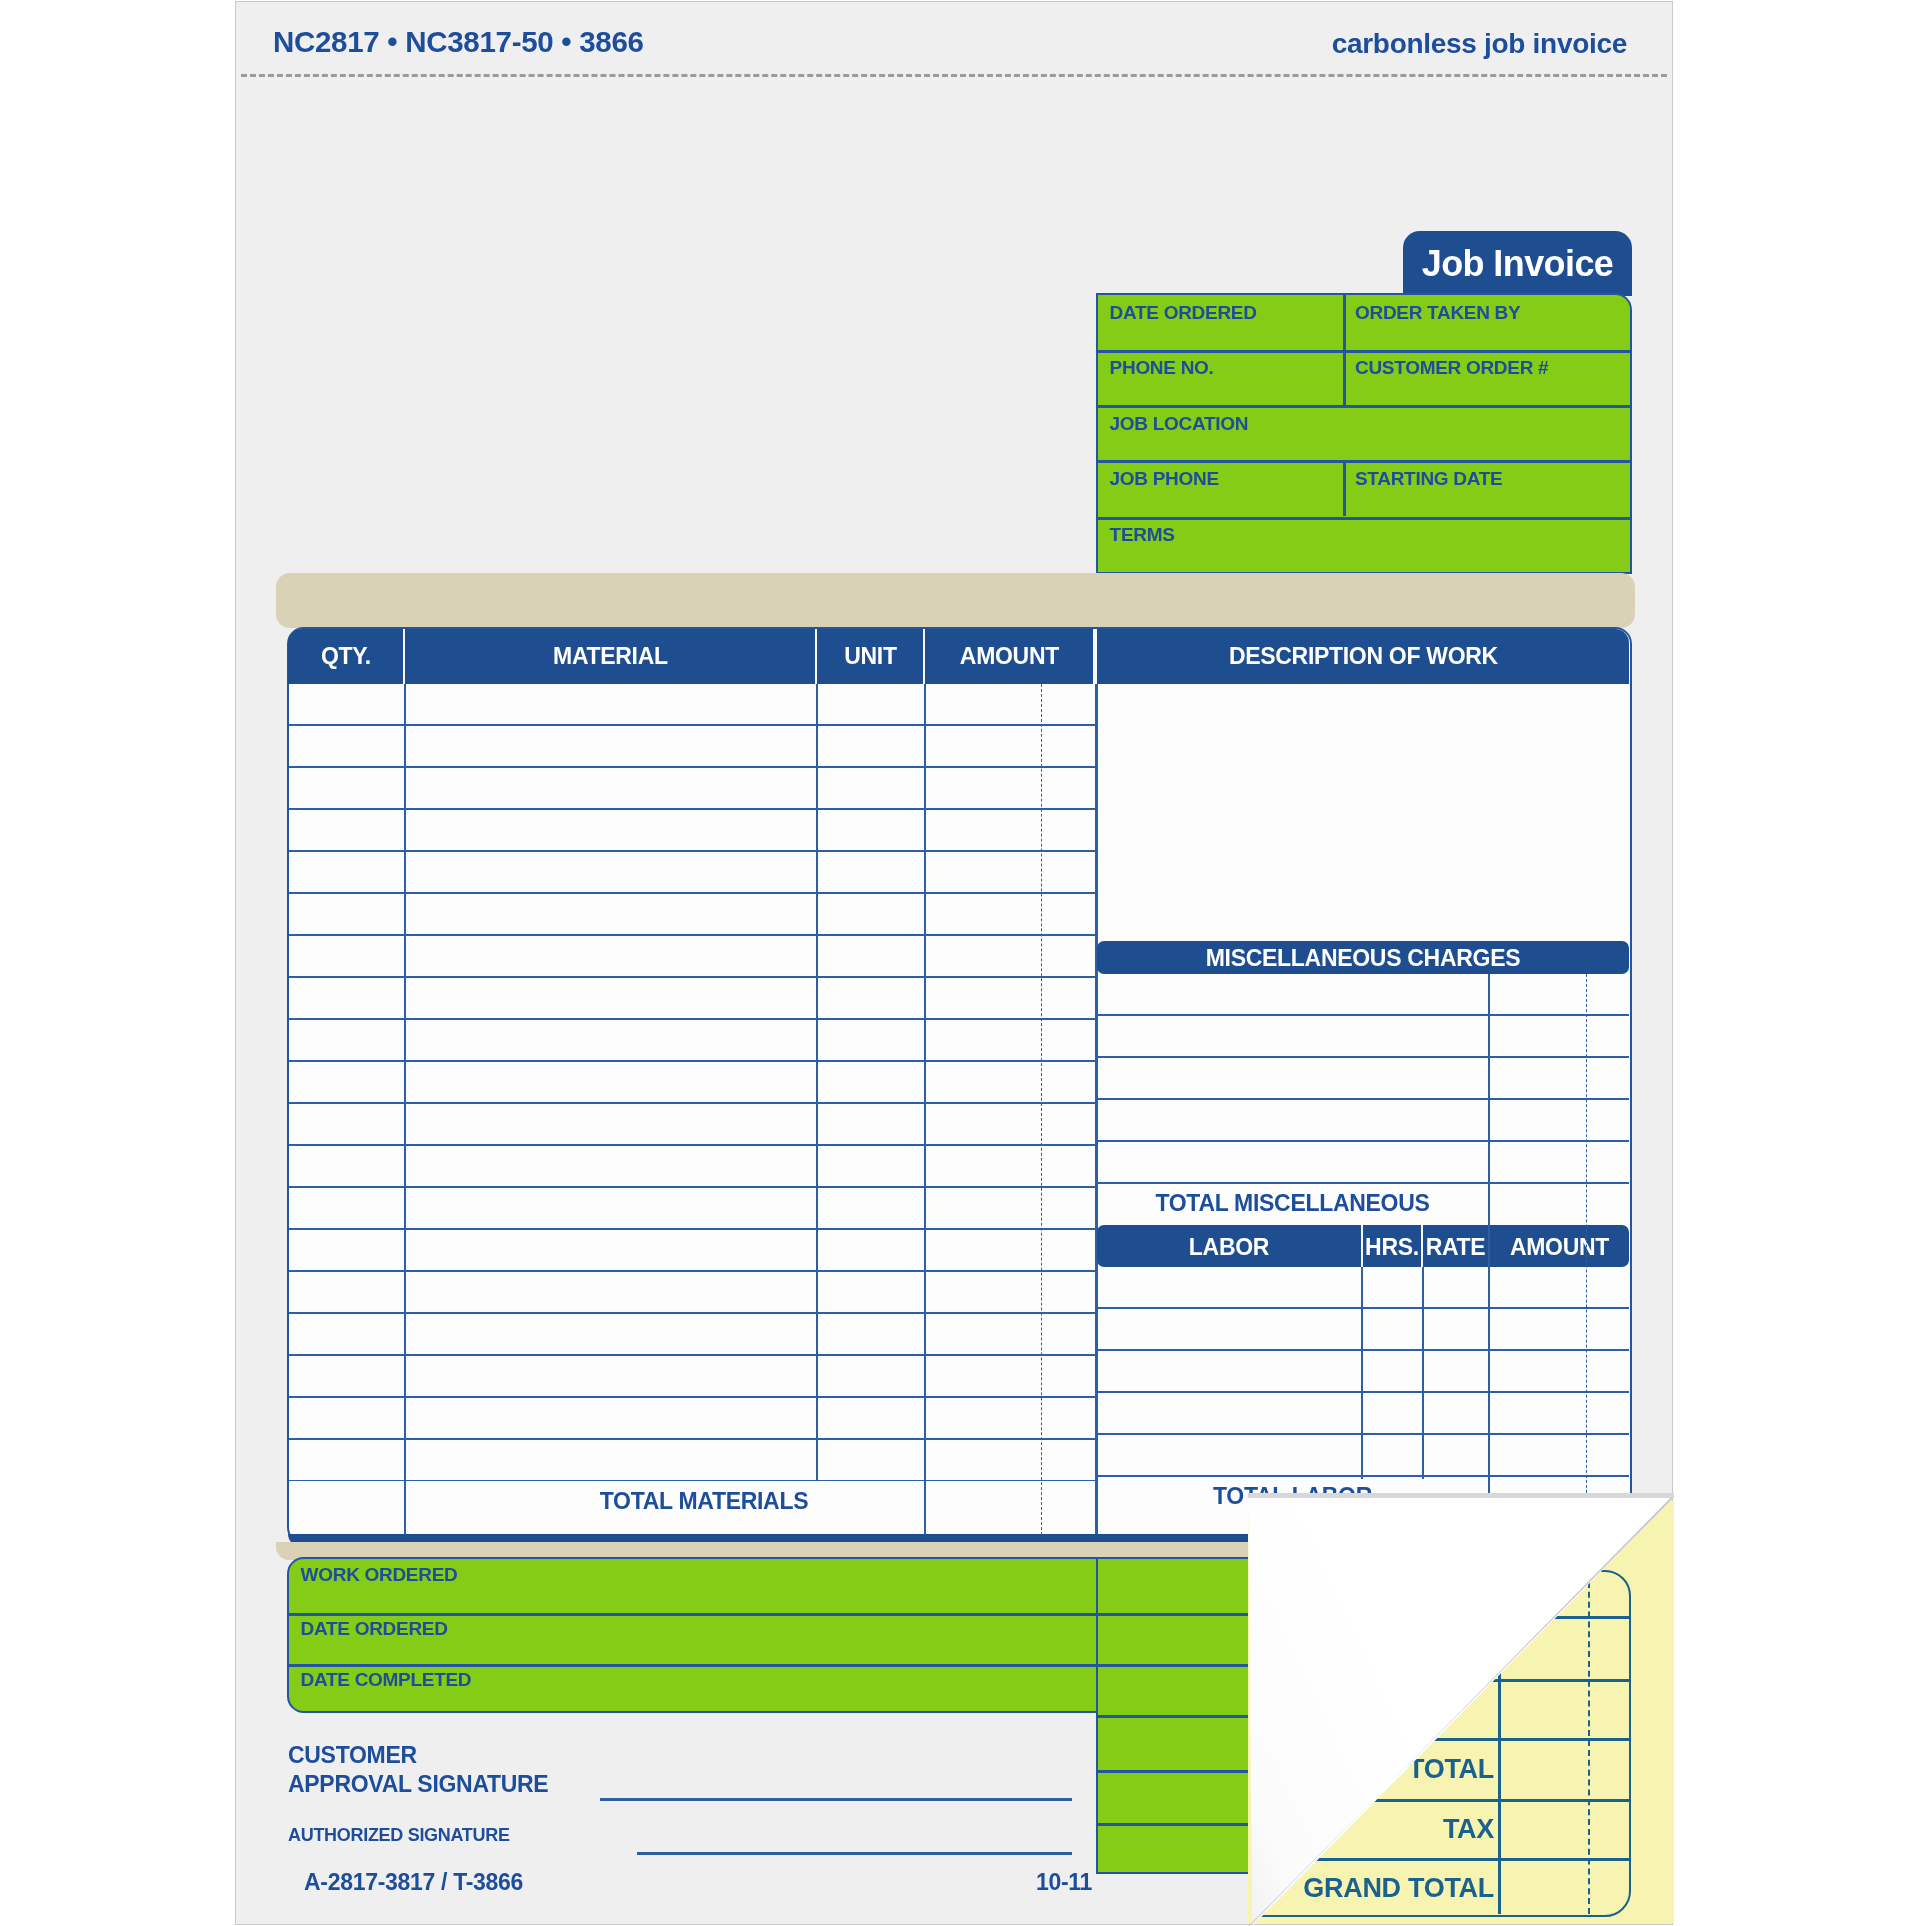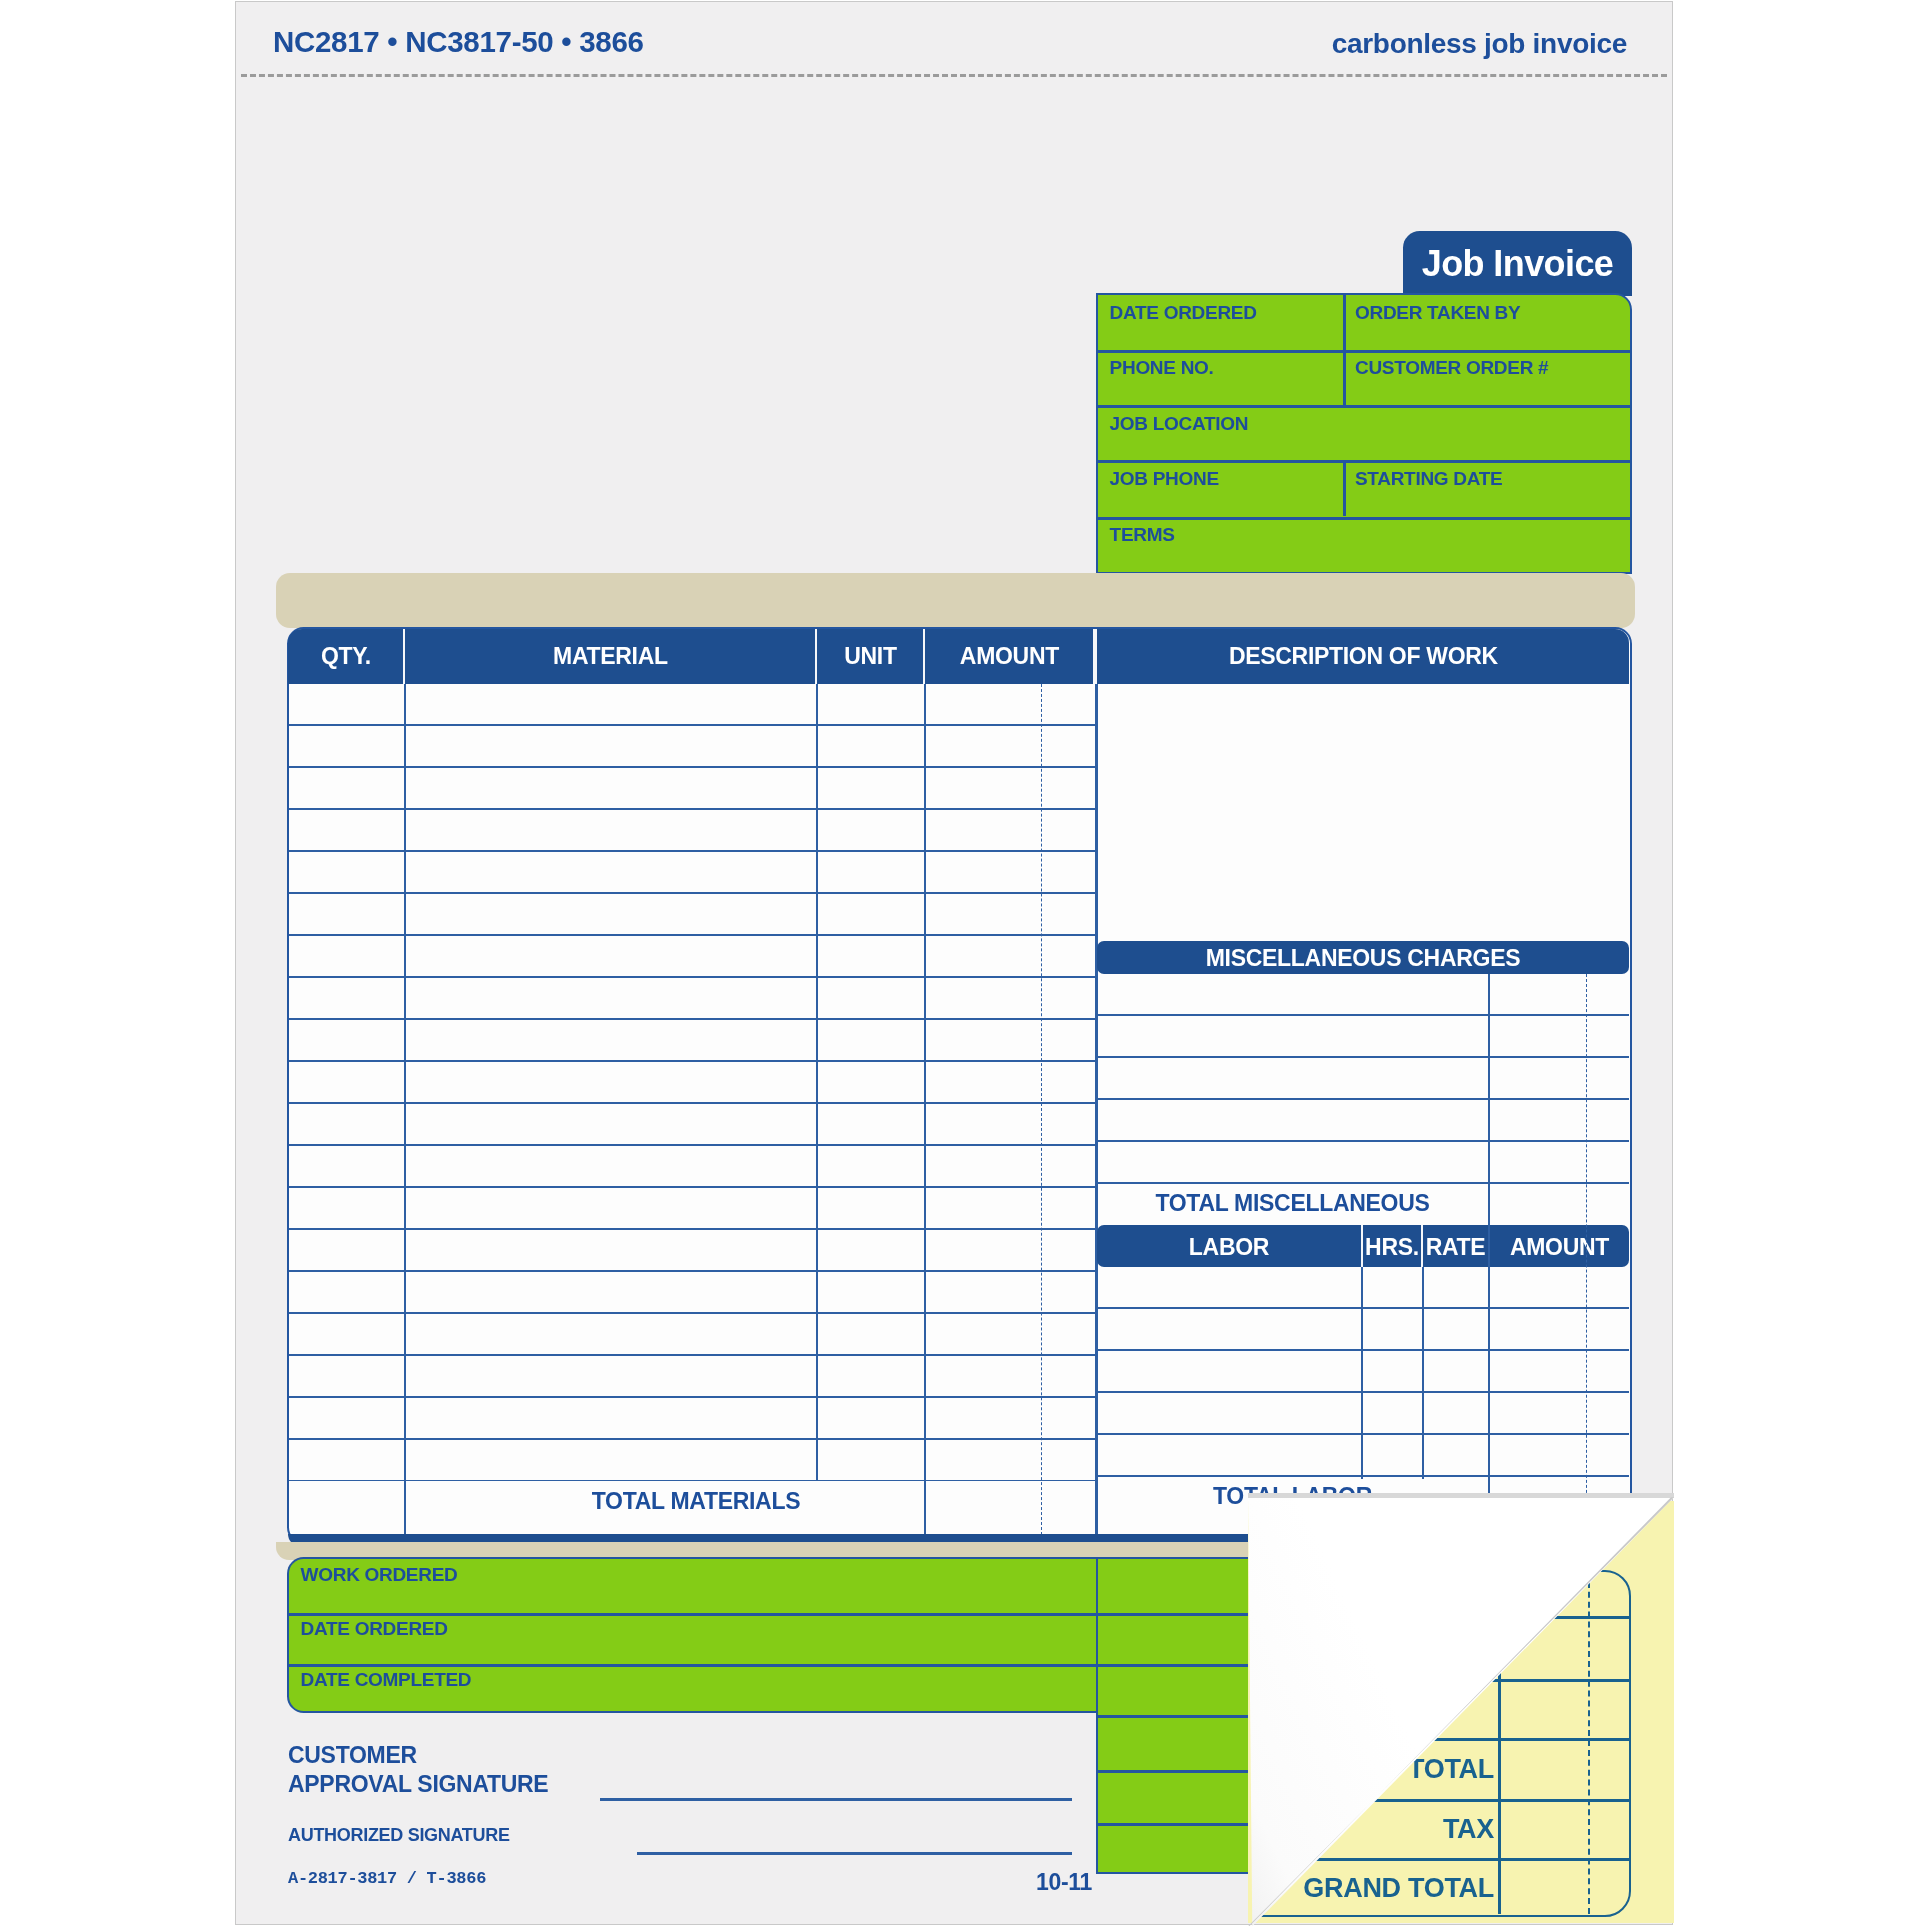--- a/index.html
+++ b/index.html
@@ -77,21 +77,21 @@
     </div>
 
     <div class="rowstripes" style="left:0;top:55px;width:806px;height:797px;"></div>
 
     <div class="thinline" style="left:115px;top:55px;width:1.9px;height:851px;"></div>
     <div class="thinline" style="left:527px;top:55px;width:1.9px;height:797px;"></div>
     <div class="thinline" style="left:635px;top:55px;width:1.9px;height:851px;"></div>
     <div class="thinline" style="left:806px;top:55px;width:2.6px;height:853px;"></div>
     <div class="dashline" style="left:752px;top:55px;height:851px;"></div>
 
-    <div class="total-label" style="left:4px;width:806px;top:859px;">TOTAL MATERIALS</div>
+    <div class="total-label" style="left:12px;width:806px;top:859px;">TOTAL MATERIALS</div>
 
     <div class="abs bluebar" style="left:808px;top:312px;width:532px;height:33px;">
       <div style="width:100%;text-align:center;margin-top:3.9px;color:#fff;font-weight:700;font-size:23px;letter-spacing:-0.3px;">MISCELLANEOUS CHARGES</div>
     </div>
     <div class="rowstripes66" style="left:808px;top:345px;width:532px;height:212px;"></div>
     <div class="total-label" style="left:808px;width:391px;top:561px;">TOTAL MISCELLANEOUS</div>
 
     <div class="abs bluebar" style="left:808px;top:596px;width:532px;height:42px;">
       <div class="whitesep" style="left:264px;"></div>
       <div class="whitesep" style="left:324px;"></div>
@@ -130,21 +130,21 @@
     <div class="hline" style="top:264px;"></div>
     <div class="abs" style="left:391px;top:0;width:2.6px;height:311px;background:#2456a0;"></div>
     <div class="abs" style="left:489px;top:0;width:0;height:311px;border-left:1.9px dashed #2456a0;"></div>
   </div>
 
   <div class="abs lbl" style="left:52px;top:1740px;font-size:23px;">CUSTOMER</div>
   <div class="abs lbl" style="left:52px;top:1769px;font-size:23px;">APPROVAL SIGNATURE</div>
   <div class="sigline" style="left:364px;top:1796px;width:472px;"></div>
   <div class="abs lbl" style="left:52px;top:1823px;font-size:18px;">AUTHORIZED SIGNATURE</div>
   <div class="sigline" style="left:401px;top:1850px;width:435px;"></div>
-  <div class="abs lbl" style="left:52px;top:1867px;font-size:17px;font-family:Liberation Mono, monospace;">A-2817-3817 / T-3866</div>
+  <div class="abs lbl" style="left:68px;top:1867px;font-size:23px;">A-2817-3817 / T-3866</div>
   <div class="abs lbl" style="left:796px;top:1867px;width:64px;text-align:center;font-size:23px;">10-11</div>
 
   <div class="abs" style="left:1012px;top:1499px;width:426px;height:422px;background:#f7f3b0;">
 
     <div class="abs" style="left:5.1px;top:69px;width:378px;height:347px;border:2.6px solid #19628f;border-radius:0 26px 26px 0;box-sizing:border-box;">
       <div class="ygridline" style="top:44px;"></div>
       <div class="ygridline" style="top:107px;"></div>
       <div class="ygridline" style="top:166px;"></div>
       <div class="ygridline" style="top:227px;"></div>
       <div class="ygridline" style="top:286px;"></div>

